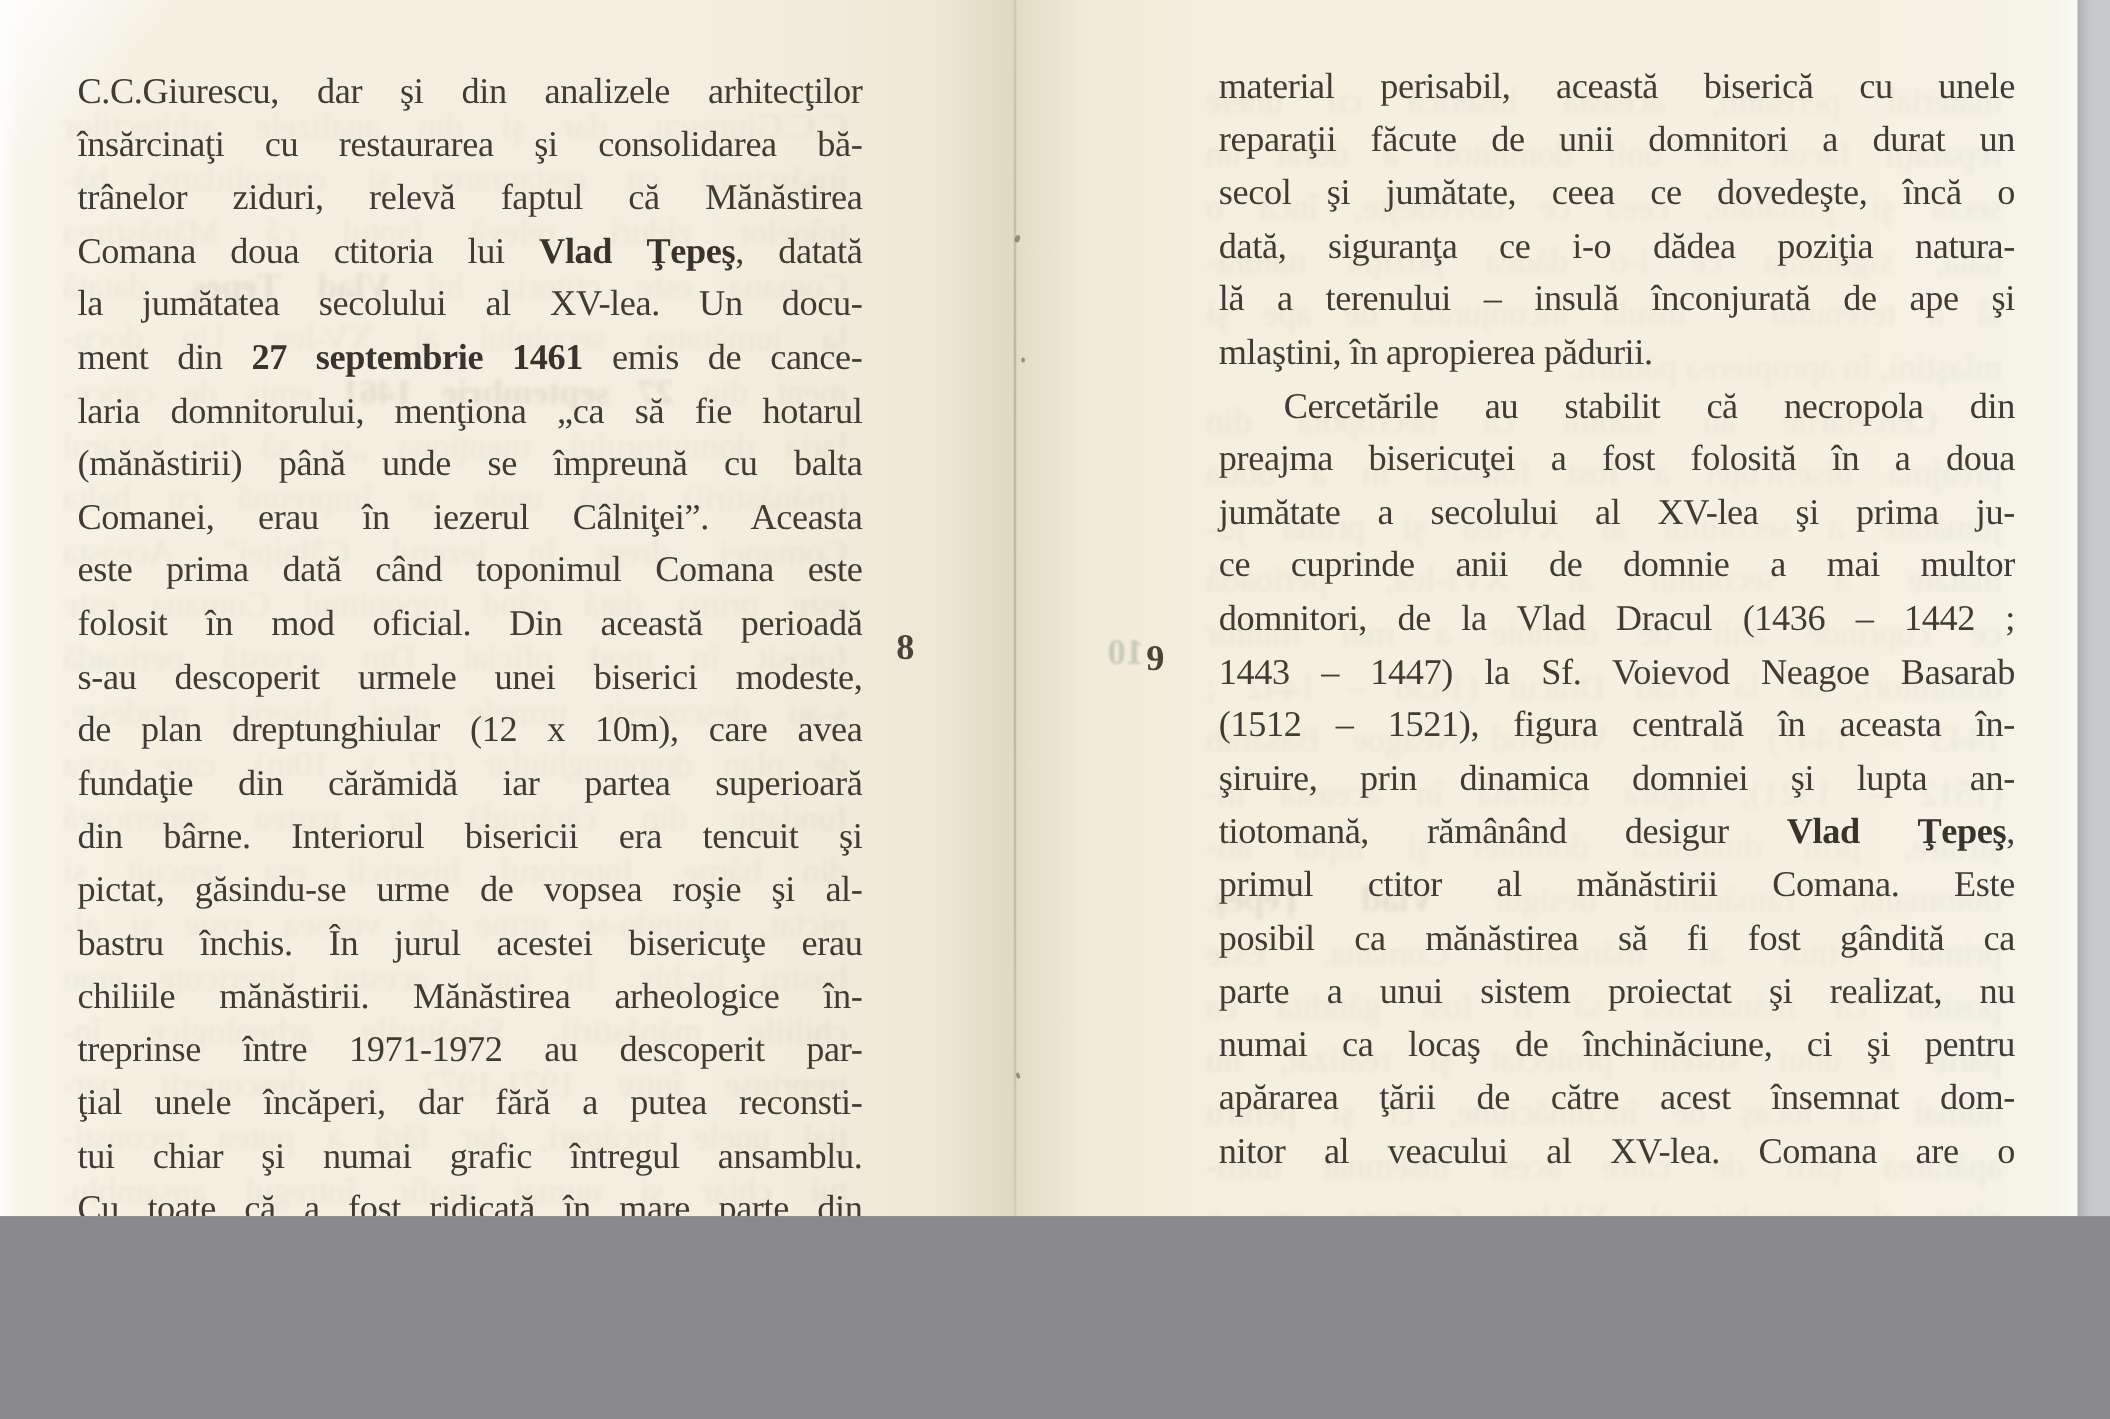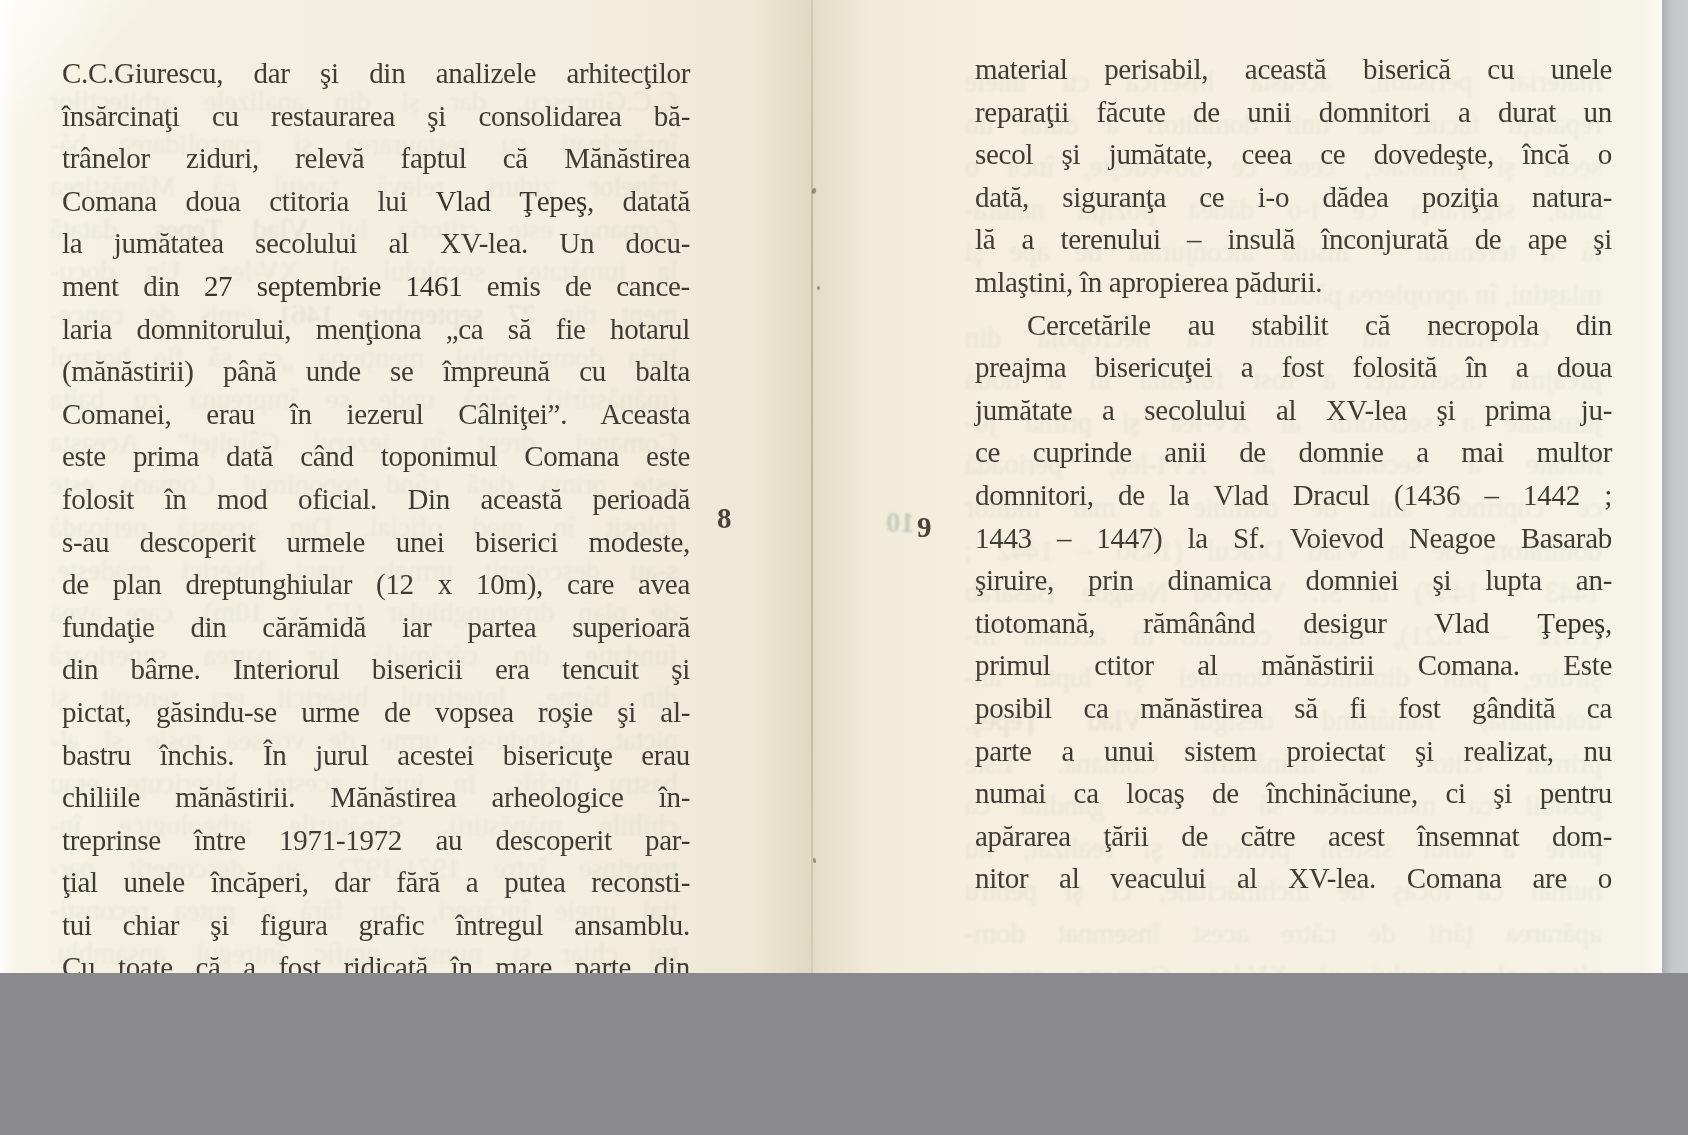--- a/index.html
+++ b/index.html
@@ -24,21 +24,21 @@
     filter:blur(.4px);}
   .gutter-shade{position:absolute;left:756px;top:0;width:110px;height:100%;pointer-events:none;
     background:linear-gradient(90deg,rgba(150,130,95,0),rgba(150,130,95,.10) 50%,rgba(150,130,95,0));}
 
   .textblock{position:absolute;font-size:29px;line-height:42.6px;letter-spacing:-0.3px;}
   #text-left{left:62px;top:52px;width:628px;}
   #text-right{left:955px;top:48px;width:637px;margin-left:20px;}
   .line{text-align:justify;text-align-last:justify;}
   .line.last{text-align-last:left;}
   .line.indent{text-indent:52px;}
-  .bold{font-weight:normal;color:#37332d;}
+  .bold{font-weight:bold;color:#37332d;}
   .italic{}
 
   .ghost{position:absolute;transform:scaleX(-1);opacity:.085;filter:blur(1.6px);
     color:#67836f;pointer-events:none;}
   #ghost-left{left:50px;top:80px;width:628px;font-size:29px;line-height:42.6px;letter-spacing:-0.3px;}
   #ghost-right{left:965px;top:60px;width:637px;font-size:29px;line-height:42.6px;letter-spacing:-0.3px;}
 
   .folio{position:absolute;font-weight:bold;font-size:29px;color:#494339;}
   .folio-left{left:717px;top:502px;}
   .folio-right{left:917px;top:511px;}
@@ -125,36 +125,37 @@
       <div class="line"><span>folosit în mod oficial. Din această perioadă</span></div>
       <div class="line"><span>s-au descoperit urmele unei biserici modeste,</span></div>
       <div class="line"><span>de plan dreptunghiular (12 x 10m), care avea</span></div>
       <div class="line"><span>fundaţie din cărămidă iar partea superioară</span></div>
       <div class="line"><span>din bârne. Interiorul bisericii era tencuit şi</span></div>
       <div class="line"><span>pictat, găsindu-se urme de vopsea roşie şi al-</span></div>
       <div class="line"><span>bastru închis. În jurul acestei bisericuţe erau</span></div>
       <div class="line"><span>chiliile mănăstirii. Mănăstirea arheologice în-</span></div>
       <div class="line"><span>treprinse între 1971-1972 au descoperit par-</span></div>
       <div class="line"><span>ţial unele încăperi, dar fără a putea reconsti-</span></div>
-      <div class="line"><span>tui chiar şi figura grafic întregul ansamblu.</span></div>
+      <div class="line"><span>tui chiar şi numai grafic întregul ansamblu.</span></div>
       <div class="line"><span>Cu toate că a fost ridicată în mare parte din</span></div>
     </div>
   <div class="textblock" id="text-right">
       <div class="line"><span>material perisabil, această biserică cu unele</span></div>
       <div class="line"><span>reparaţii făcute de unii domnitori a durat un</span></div>
       <div class="line"><span>secol şi jumătate, ceea ce dovedeşte, încă o</span></div>
       <div class="line"><span>dată, siguranţa ce i-o dădea poziţia natura-</span></div>
       <div class="line"><span>lă a terenului – insulă înconjurată de ape şi</span></div>
       <div class="line last"><span>mlaştini, în apropierea pădurii.</span></div>
       <div class="line indent"><span>Cercetările au stabilit că necropola din</span></div>
       <div class="line"><span>preajma bisericuţei a fost folosită în a doua</span></div>
       <div class="line"><span>jumătate a secolului al XV-lea şi prima ju-</span></div>
       <div class="line"><span>ce cuprinde anii de domnie a mai multor</span></div>
       <div class="line"><span>domnitori, de la Vlad Dracul (1436 – 1442 ;</span></div>
       <div class="line"><span>1443 – 1447) la Sf. Voievod Neagoe Basarab</span></div>
+      <div class="line"><span>(1512 – 1521), figura centrală în aceasta în-</span></div>
       <div class="line"><span>şiruire, prin dinamica domniei şi lupta an-</span></div>
       <div class="line"><span>tiotomană, rămânând desigur </span><span class="bold">Vlad Ţepeş</span><span>,</span></div>
       <div class="line"><span>primul ctitor al mănăstirii Comana. Este</span></div>
       <div class="line"><span>posibil ca mănăstirea să fi fost gândită ca</span></div>
       <div class="line"><span>parte a unui sistem proiectat şi realizat, nu</span></div>
       <div class="line"><span>numai ca locaş de închinăciune, ci şi pentru</span></div>
       <div class="line"><span>apărarea ţării de către acest însemnat dom-</span></div>
       <div class="line"><span>nitor al veacului al XV-lea. Comana are o</span></div>
     </div>
 

